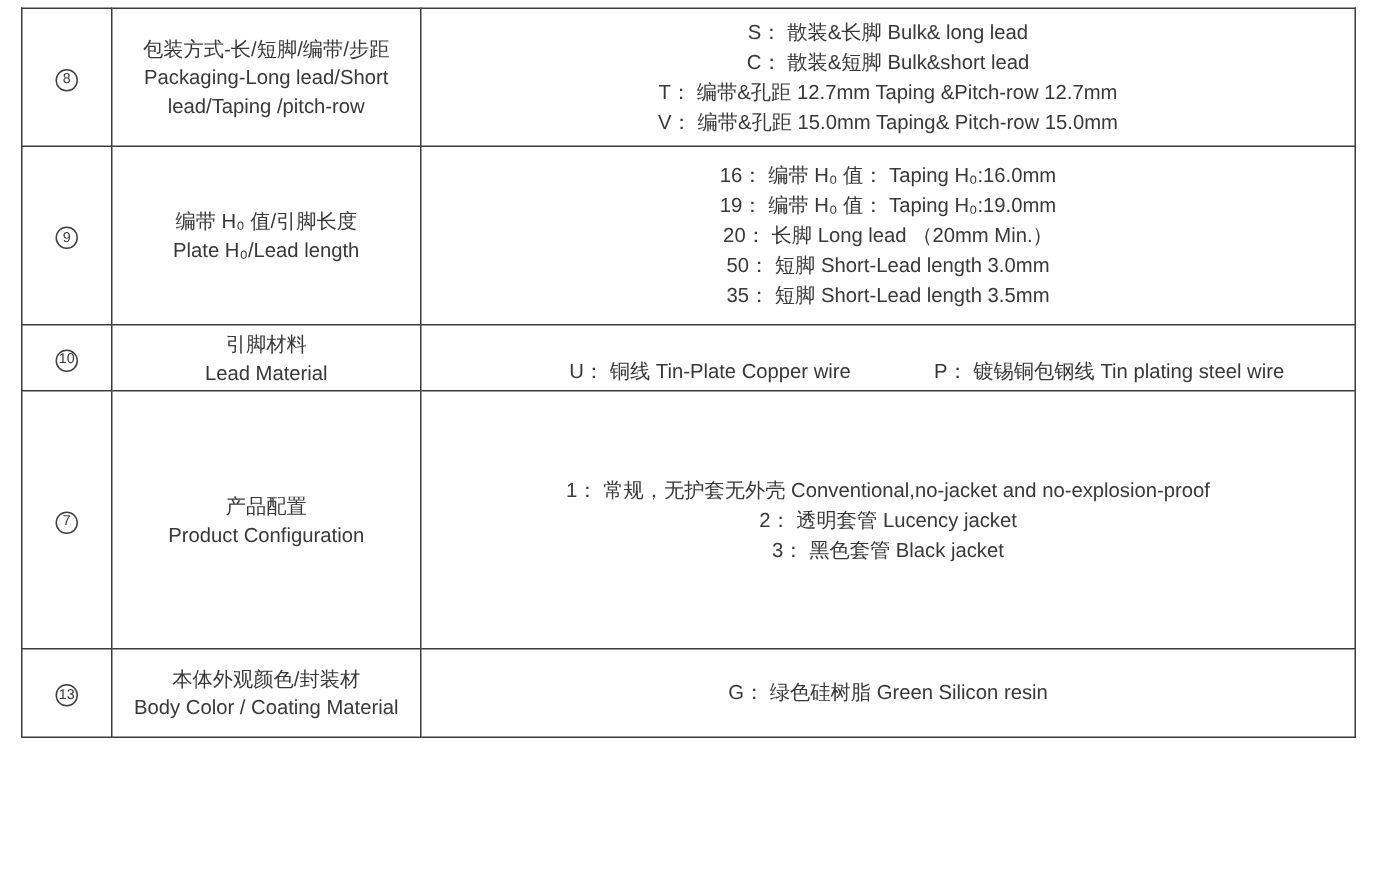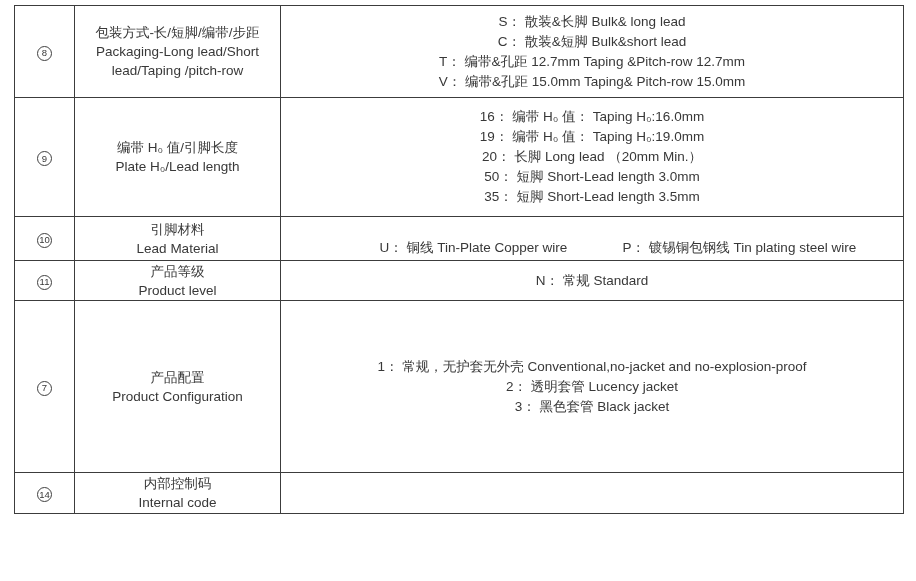--- a/index.html
+++ b/index.html
@@ -93,55 +93,45 @@
         <div>Lead Material</div>
       </td>
       <td class="c-vals">
         <div class="vline dual">
           <span class="first">U： 铜线 Tin-Plate Copper wire</span>
           <span>P： 镀锡铜包钢线 Tin plating steel wire</span>
         </div>
       </td>
     </tr>
 
-    <tr class="r11">
-      <td class="c-num">
-        <span class="circle-num">11</span>
-      </td>
-      <td class="c-desc">
-        <div>产品等级</div>
-        <div>Product level</div>
-      </td>
-      <td class="c-vals">
-        <div class="vline">N： 常规 Standard</div>
-      </td>
-    </tr>
 
     <tr class="r12">
       <td class="c-num">
         <span class="circle-num">7</span>
       </td>
       <td class="c-desc">
         <div>产品配置</div>
         <div>Product Configuration</div>
       </td>
       <td class="c-vals">
         <div class="vline">1： 常规，无护套无外壳 Conventional,no-jacket and no-explosion-proof</div>
         <div class="vline">2： 透明套管 Lucency jacket</div>
         <div class="vline">3： 黑色套管 Black jacket</div>
       </td>
     </tr>
 
-
-    <tr class="r14">
+    <tr class="r13">
       <td class="c-num">
-        <span class="circle-num">14</span>
+        <span class="circle-num">13</span>
       </td>
       <td class="c-desc">
-        <div>内部控制码</div>
-        <div>Internal code</div>
+        <div>本体外观颜色/封装材</div>
+        <div>Body Color / Coating Material</div>
       </td>
-      <td class="c-vals"></td>
+      <td class="c-vals">
+        <div class="vline">G： 绿色硅树脂 Green Silicon resin</div>
+      </td>
     </tr>
+
 
   </tbody>
     </table>
 </div>
 
 </body></html>

